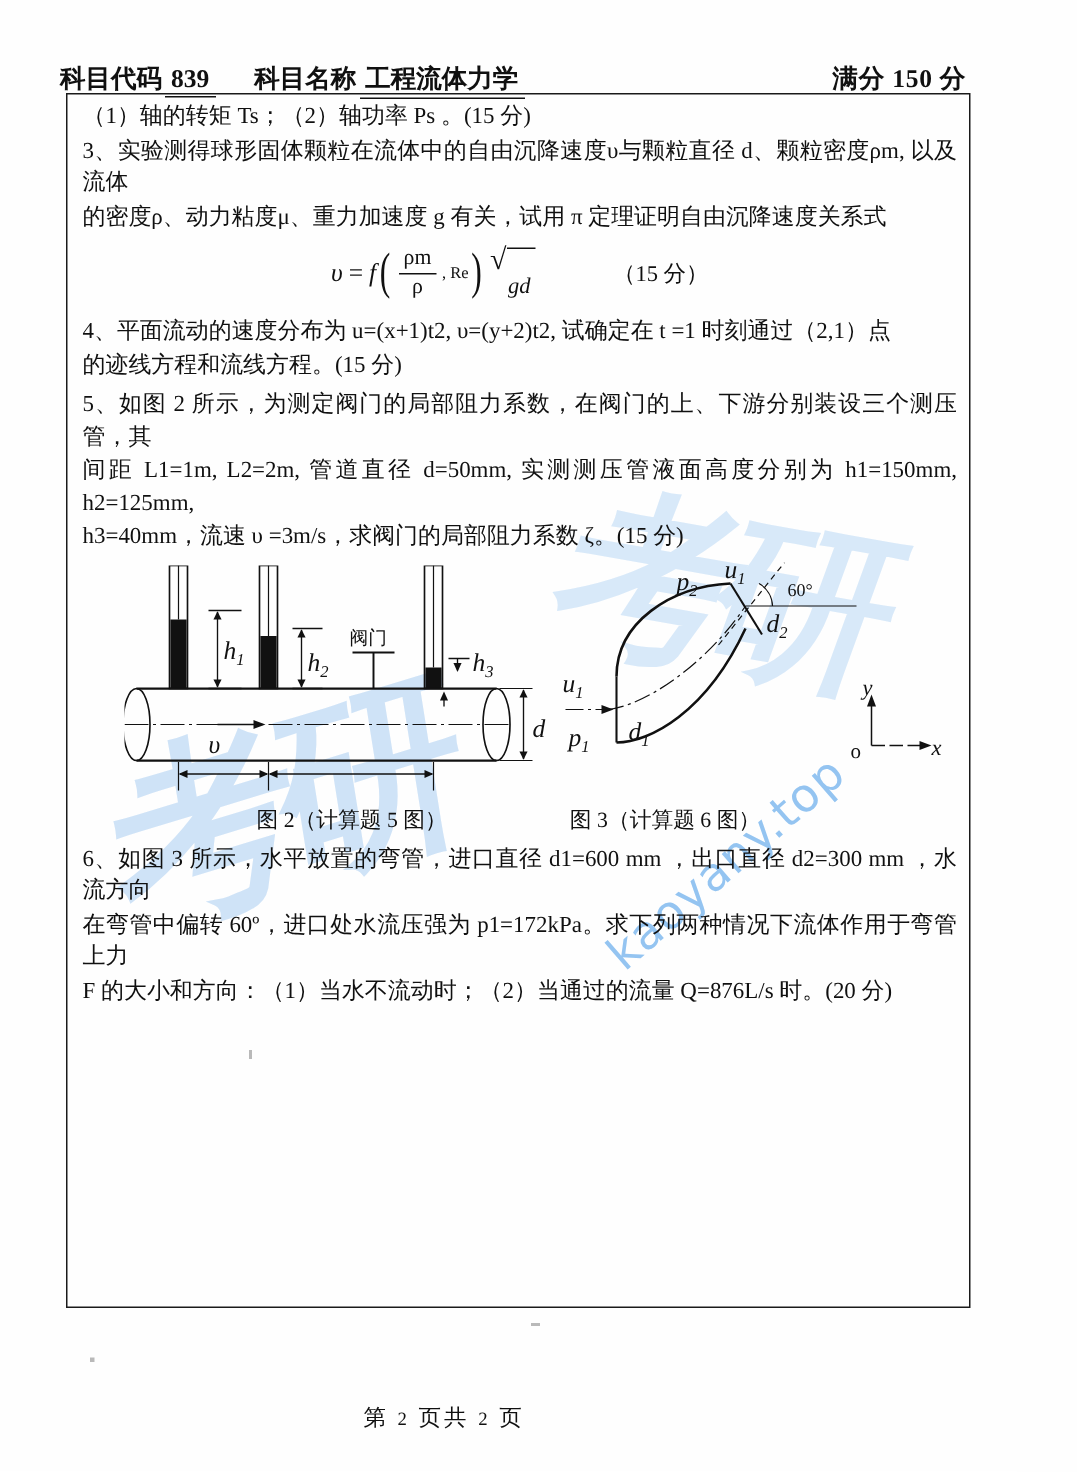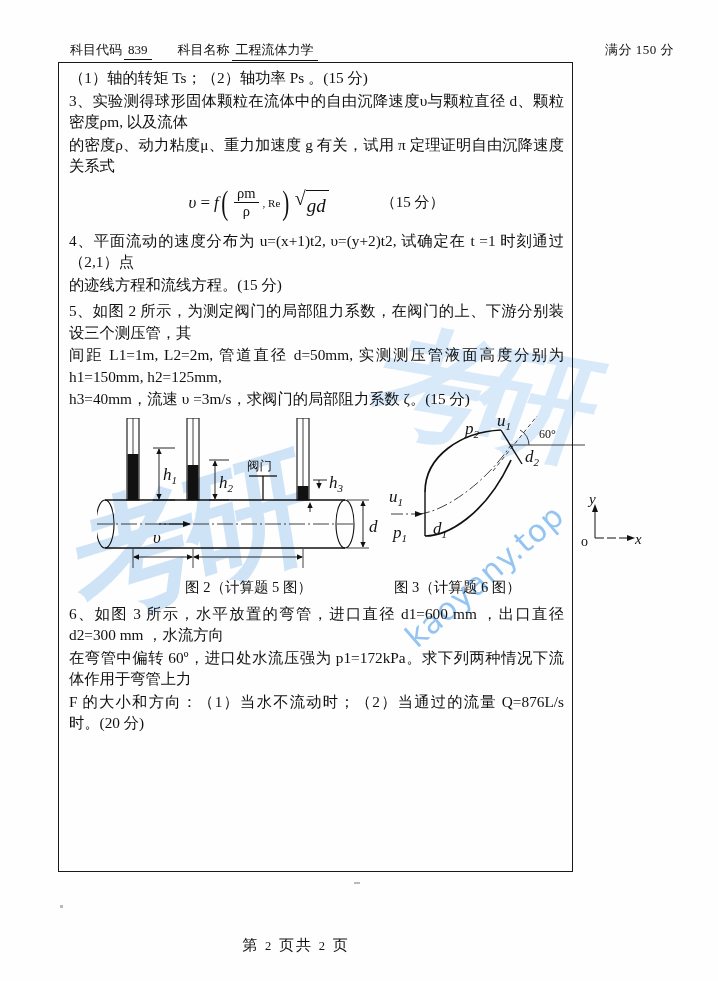--- a/index.html
+++ b/index.html
@@ -59,47 +59,47 @@
     font-size: 120px;
     transform: rotate(10deg) skewX(-10deg);
     transform-origin: 0 0;
     letter-spacing: -16px;
     color: #d8e9f9;
   }
 
   
   .head {
     position: absolute;
-    left: 70px;
+    left: 40px;
     top: 30px;
     width: 604px;
     height: 30px;
     z-index: 5;
     display: flex;
     align-items: baseline;
-    font-weight: normal;
-    font-size: 13px;
+    font-weight: bold;
+    font-size: 17px;
   }
   .head .lbl { white-space: nowrap; }
   .head .val {
     border-bottom: 1.6px solid #111;
     padding: 0 4px 1px 4px;
     margin: 11px 2px;
     white-space: nowrap;
   }
   .head .gap-a { width: 24px; }
   .head .spacer { flex: 1 1 auto; }
   .head .score { white-space: nowrap; letter-spacing: .5px; }
 
   
   .body-box {
     position: absolute;
-    left: 58px;
+    left: 44px;
     top: 62px;
-    width: 515px;
+    width: 603px;
     height: 810px;
     border: 1.4px solid #1a1a1a;
     box-sizing: border-box;
     z-index: 4;
     background: transparent;
   }
   .content {
     position: absolute;
     left: 10px;
     top: 4px;
@@ -145,23 +145,23 @@
   .frac .num { border-bottom: 1.1px solid #111; padding: 0 3px 1px 3px; }
   .frac .den { padding: 1px 3px 0 3px; }
   .sqrt {
     display: inline-flex;
     align-items: flex-start;
     margin-left: 3px;
   }
   .sqrt .radical { font-size: 20px; line-height: 18px; }
   .sqrt .rad-body {
     border-top: 1.1px solid #111;
-    padding: 4px 3px 0 1px;
+    padding: 17px 3px 0 1px;
     margin-top: 1px;
-    font-size: 19px;
+    font-size: 15px;
   }
   .marks-inline { margin-left: 52px; font-size: 15px; }
 
   
   .figs {
     position: relative;
     height: 160px;
     margin-top: 6px;
   }
   .fig-captions {

